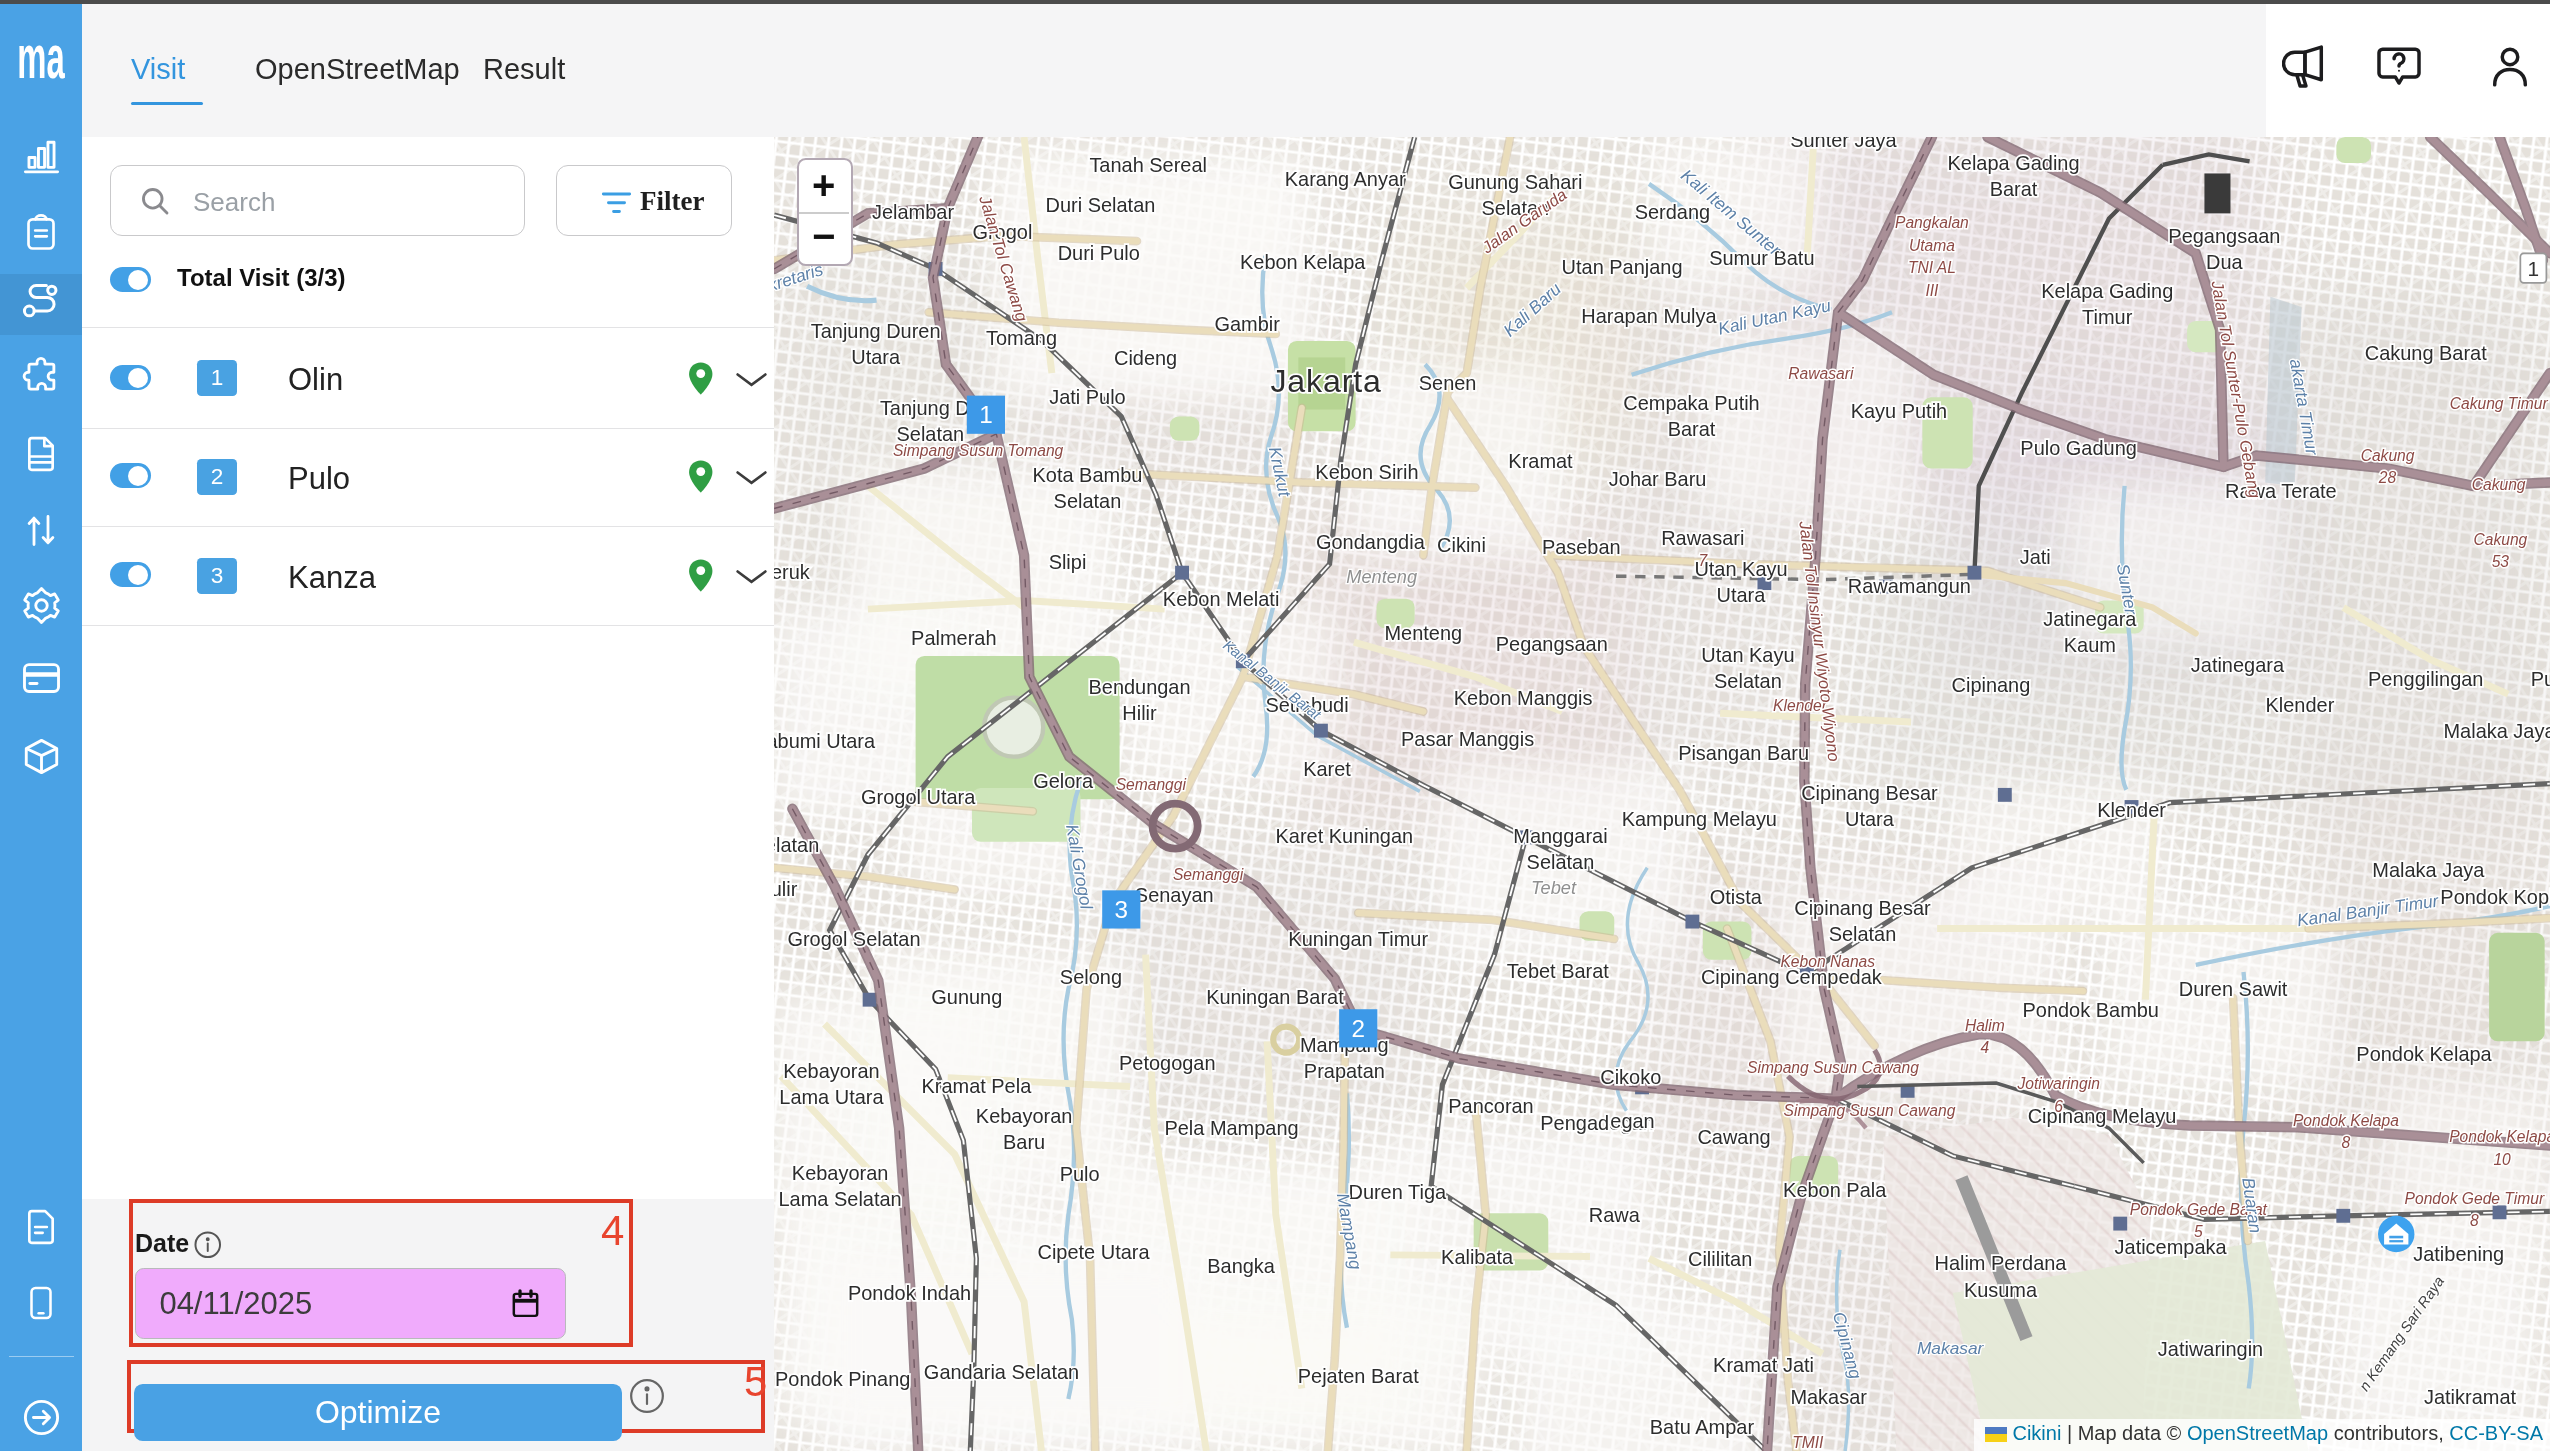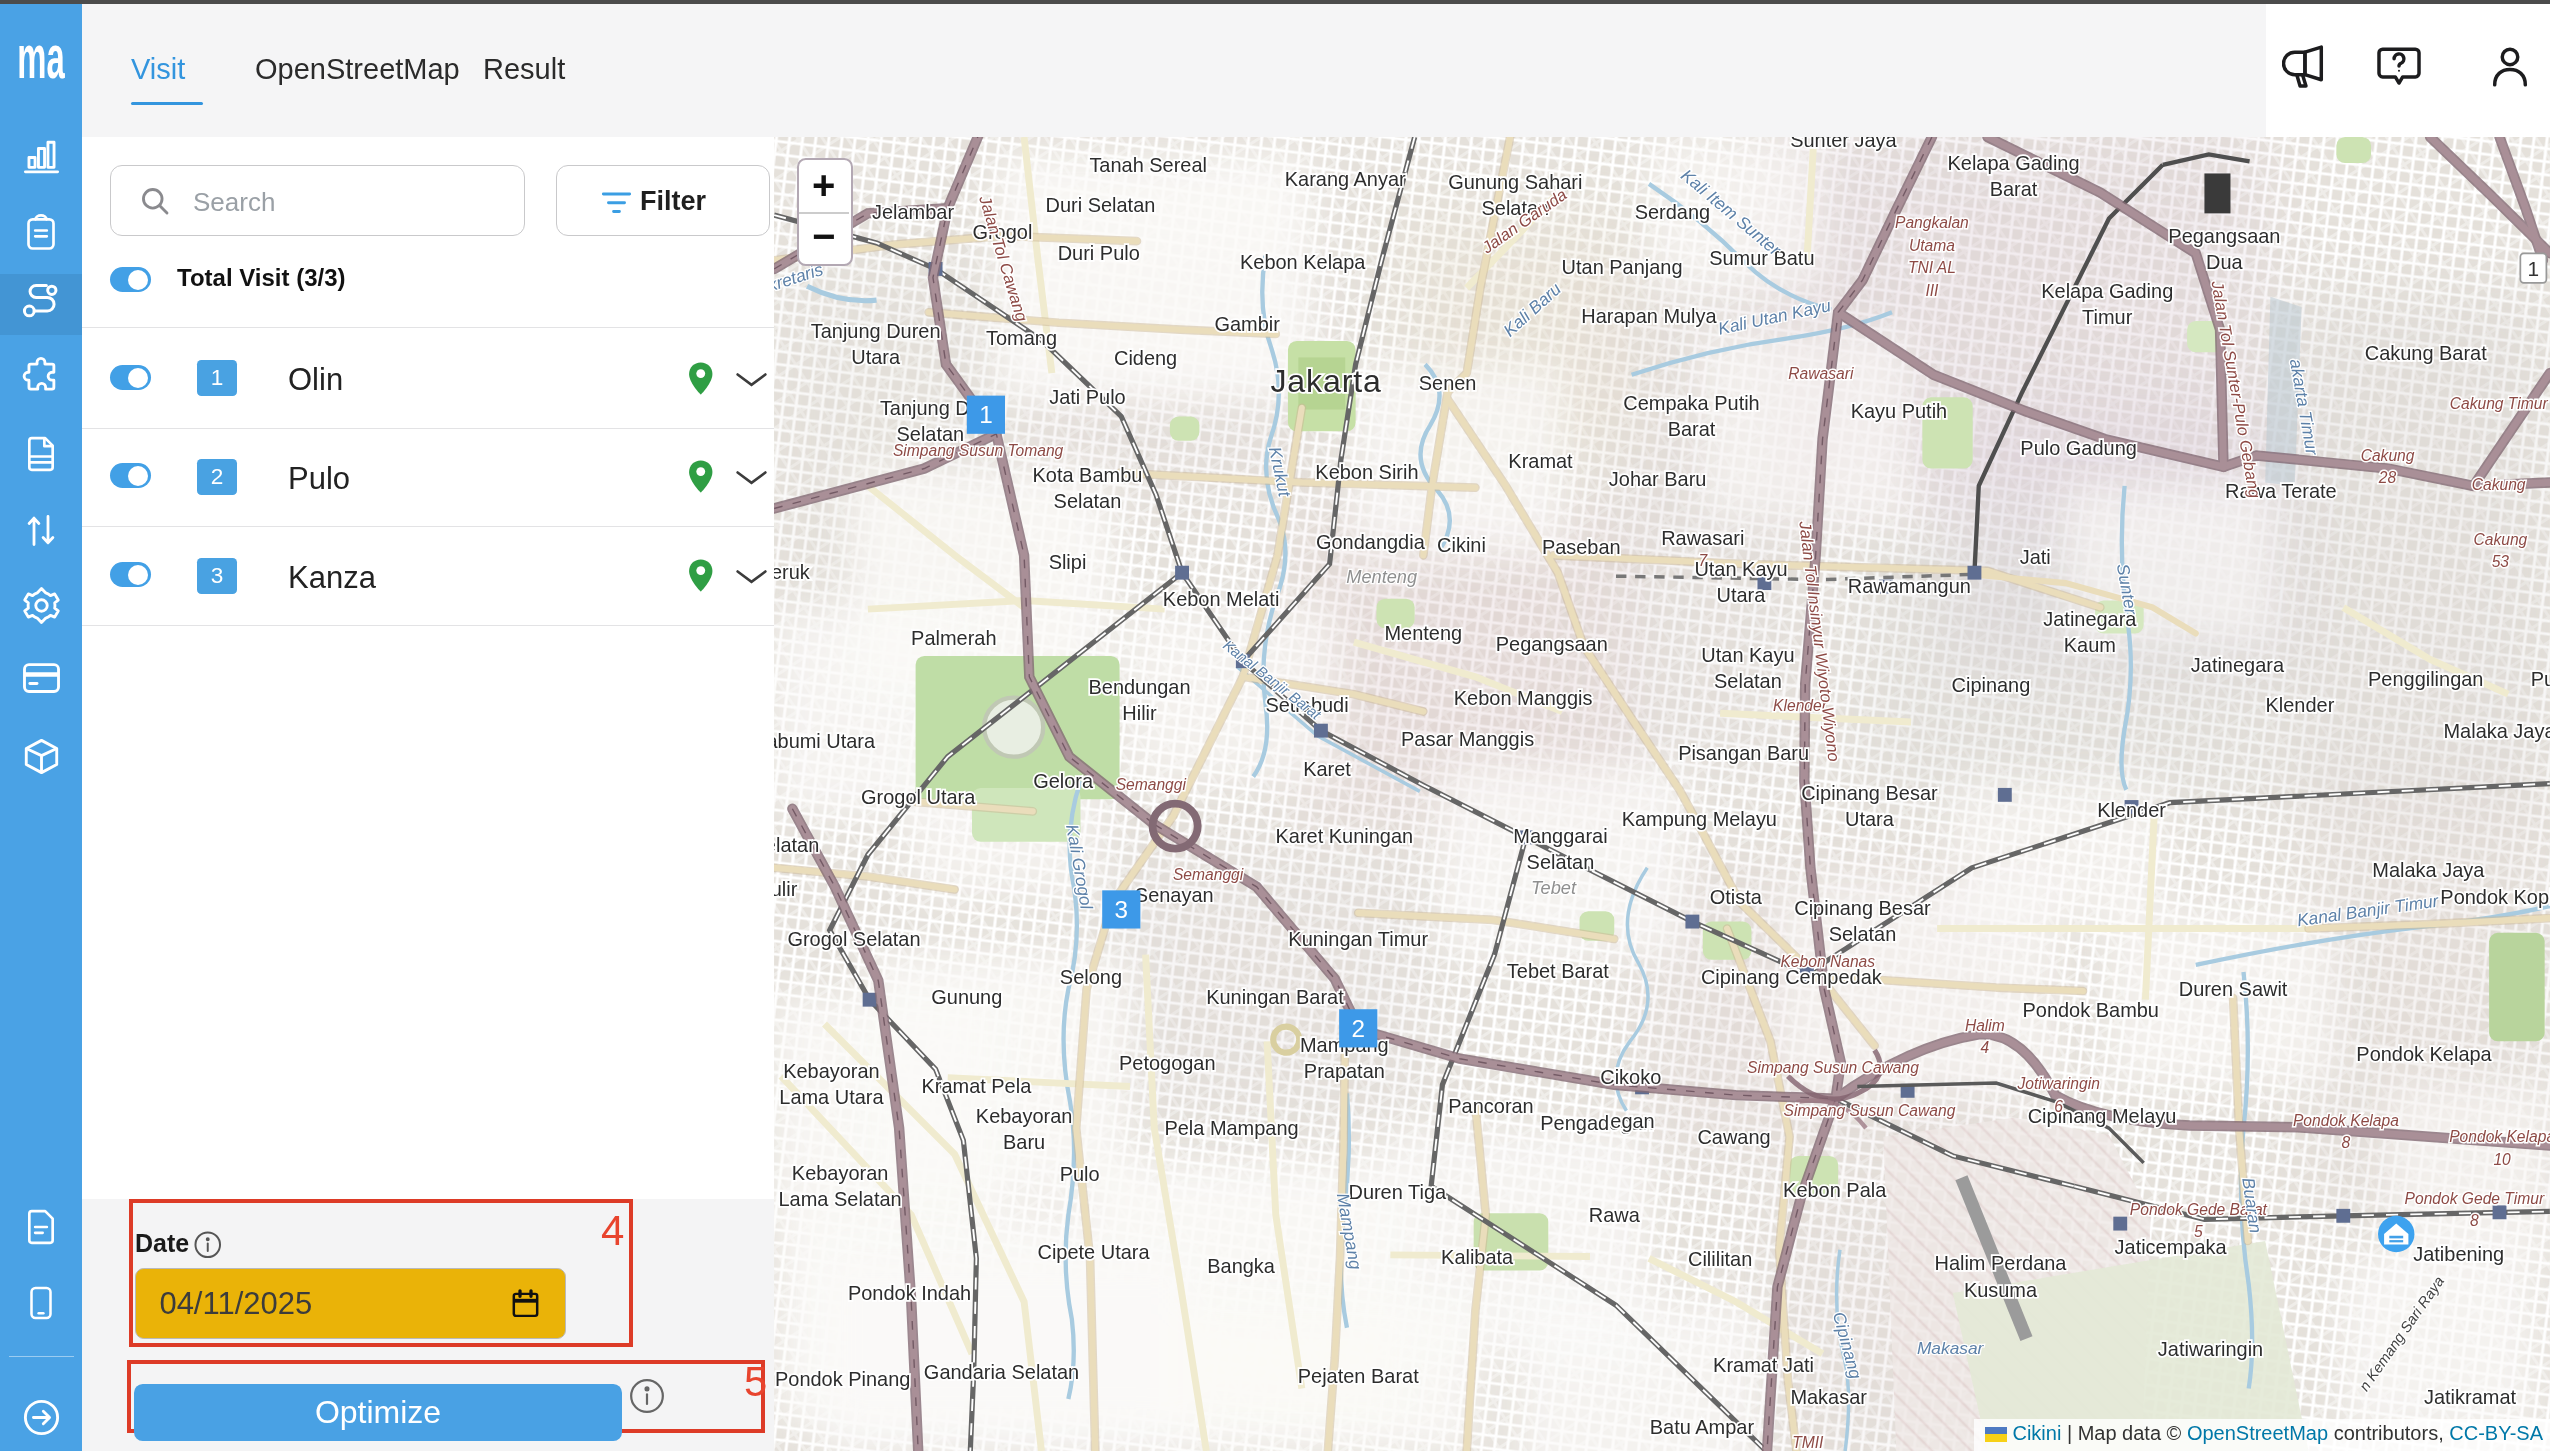--- a/index.html
+++ b/index.html
@@ -20,35 +20,35 @@
 #tab-visit { left:49px; color:#3395de; }
 #tab-underline { position:absolute; left:49px; top:98px; width:72px; height:3.5px; background:#3395de; border-radius:1.7px; }
 #bekasi { position:absolute; left:1724px; top:33px; width:431px; height:75px; border:1.7px solid #c9c9cb; border-radius:8.7px; background:#fff; }
 #bekasi span { position:absolute; left:26px; top:18px; font-size:30px; color:#333; }
 #bekasi svg { position:absolute; right:28px; top:26px; }
 .hicon { position:absolute; top:38px; }
 
 #panel { left:82px; top:137px; width:692px; height:1314px; background:#fff; }
 #searchbox { position:absolute; left:28px; top:28px; width:415px; height:71px; border:1.7px solid #c9c9cb; border-radius:12px; background:#fff; }
 #searchbox span { position:absolute; left:82px; top:21px; font-size:26px; color:#9aa0a6; }
-#filterbtn { position:absolute; left:474px; top:28px; width:214px; height:71px; border:1.7px solid #c9c9cb; border-radius:12px; background:#fff; }
+#filterbtn { position:absolute; left:474px; top:28px; width:176px; height:71px; border:1.7px solid #c9c9cb; border-radius:12px; background:#fff;font-family:Liberation Serif, serif; }
 #filterbtn span { position:absolute; left:83px; top:20px; font-size:27px; color:#1f1f1f; font-weight:bold;}
 .toggle { position:absolute; width:41px; height:25px; border-radius:13px; background:#42a0e6; }
 .toggle::after { content:""; position:absolute; right:2.6px; top:2.6px; width:20px; height:20px; border-radius:50%; background:#fff; }
 #totalvisit { position:absolute; left:95px; top:127px; font-size:24px; font-weight:bold; color:#111; }
 .rowline { position:absolute; left:0; width:692px; height:0; border-top:1.7px solid #e3e3e5; }
 .badge { position:absolute; left:115px; width:40px; height:36px; background:#49a2e2; border-radius:4.3px; color:#fff; font-size:22.6px; text-align:center; line-height:36px; }
 .rname { position:absolute; left:206px; font-size:31px; color:#222; }
 .pin { position:absolute; left:604px; }
 .chev { position:absolute; left:653px; }
 #panelbottom { position:absolute; left:0; top:1062px; width:692px; height:252px; background:#f4f4f5; }
 #redbox4 { position:absolute; left:47px; top:1062px; width:504px; height:148px; border:4.3px solid #dd3b27; }
 #redbox5 { position:absolute; left:45px; top:1223px; width:638px; height:73px; border:4.3px solid #dd3b27; }
 #datelabel { position:absolute; left:53px; top:1092px; font-size:25px; font-weight:bold; color:#1b1b1b; }
-#dateinput { position:absolute; left:53px; top:1131px; width:431px; height:71px; background:#eab308; border:1.7px solid #b9b9bc; border-radius:8.7px; }
+#dateinput { position:absolute; left:53px; top:1131px; width:431px; height:71px; background:#f0abfc; border:1.7px solid #b9b9bc; border-radius:8.7px; }
 #dateinput span { position:absolute; left:23.4px; top:17.4px; font-size:31px; color:#3c3c3c; }
 #optbtn { position:absolute; left:52px; top:1231px; width:488px; height:57px; background:#49a1e4; border-radius:8.7px; color:#fff; font-size:32px; text-align:center; line-height:57px;margin-top:16px; }
 .num4 { position:absolute; color:#e8442e; font-size:42px; }
 
 #map { left:774px; top:137px; width:1776px; height:1314px; background:#f1eee8; }
 #zoomctl { position:absolute; left:22.6px; top:21px; width:56px; height:108px; background:#fff; border:2.6px solid #b3a8b3; border-radius:8.7px; }
 #zoomctl .zline { position:absolute; left:0; top:52px; width:50px; height:1.7px; background:#ccc; }
 #zoomctl .plus, #zoomctl .minus { position:absolute; width:50px; text-align:center; font-size:40px; font-weight:bold; color:#111; }
 #attrib { position:absolute; right:0; bottom:0; background:rgba(255,255,255,0.8); font-size:20px; color:#333; padding:3.5px 7px 6px 10.4px; white-space:nowrap; }
 #attrib a { color:#0078a8; text-decoration:none; }

